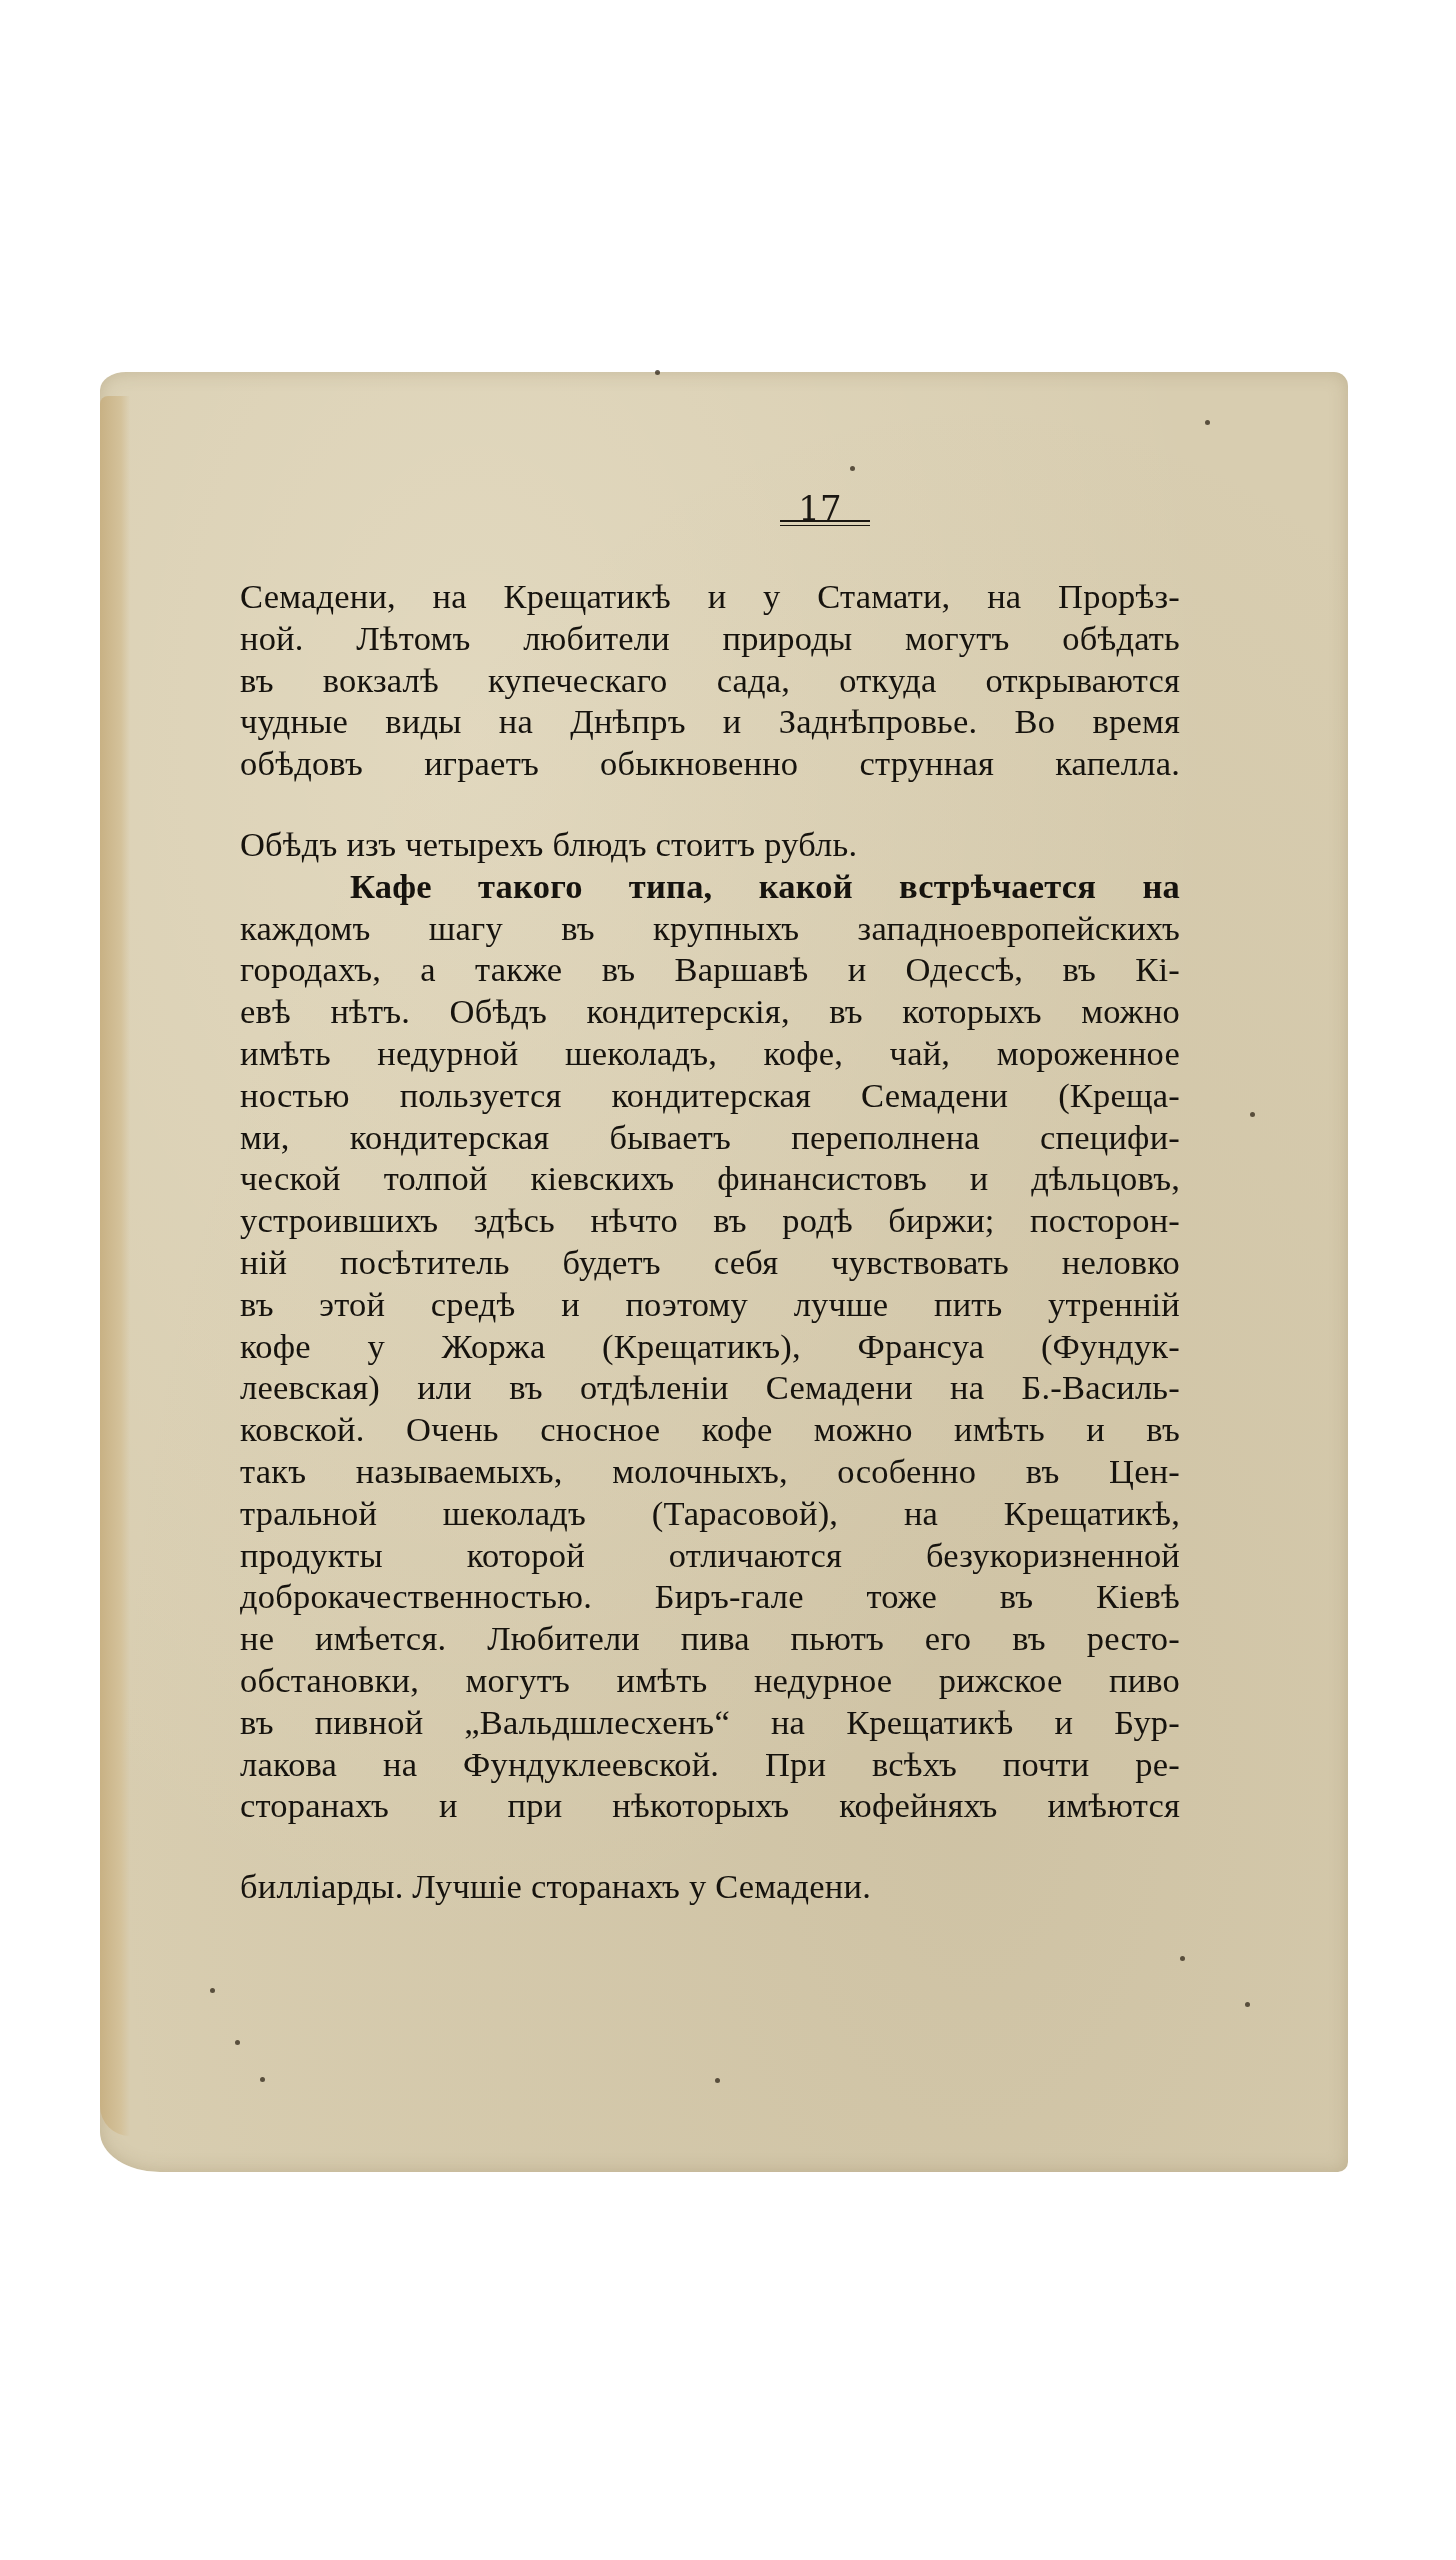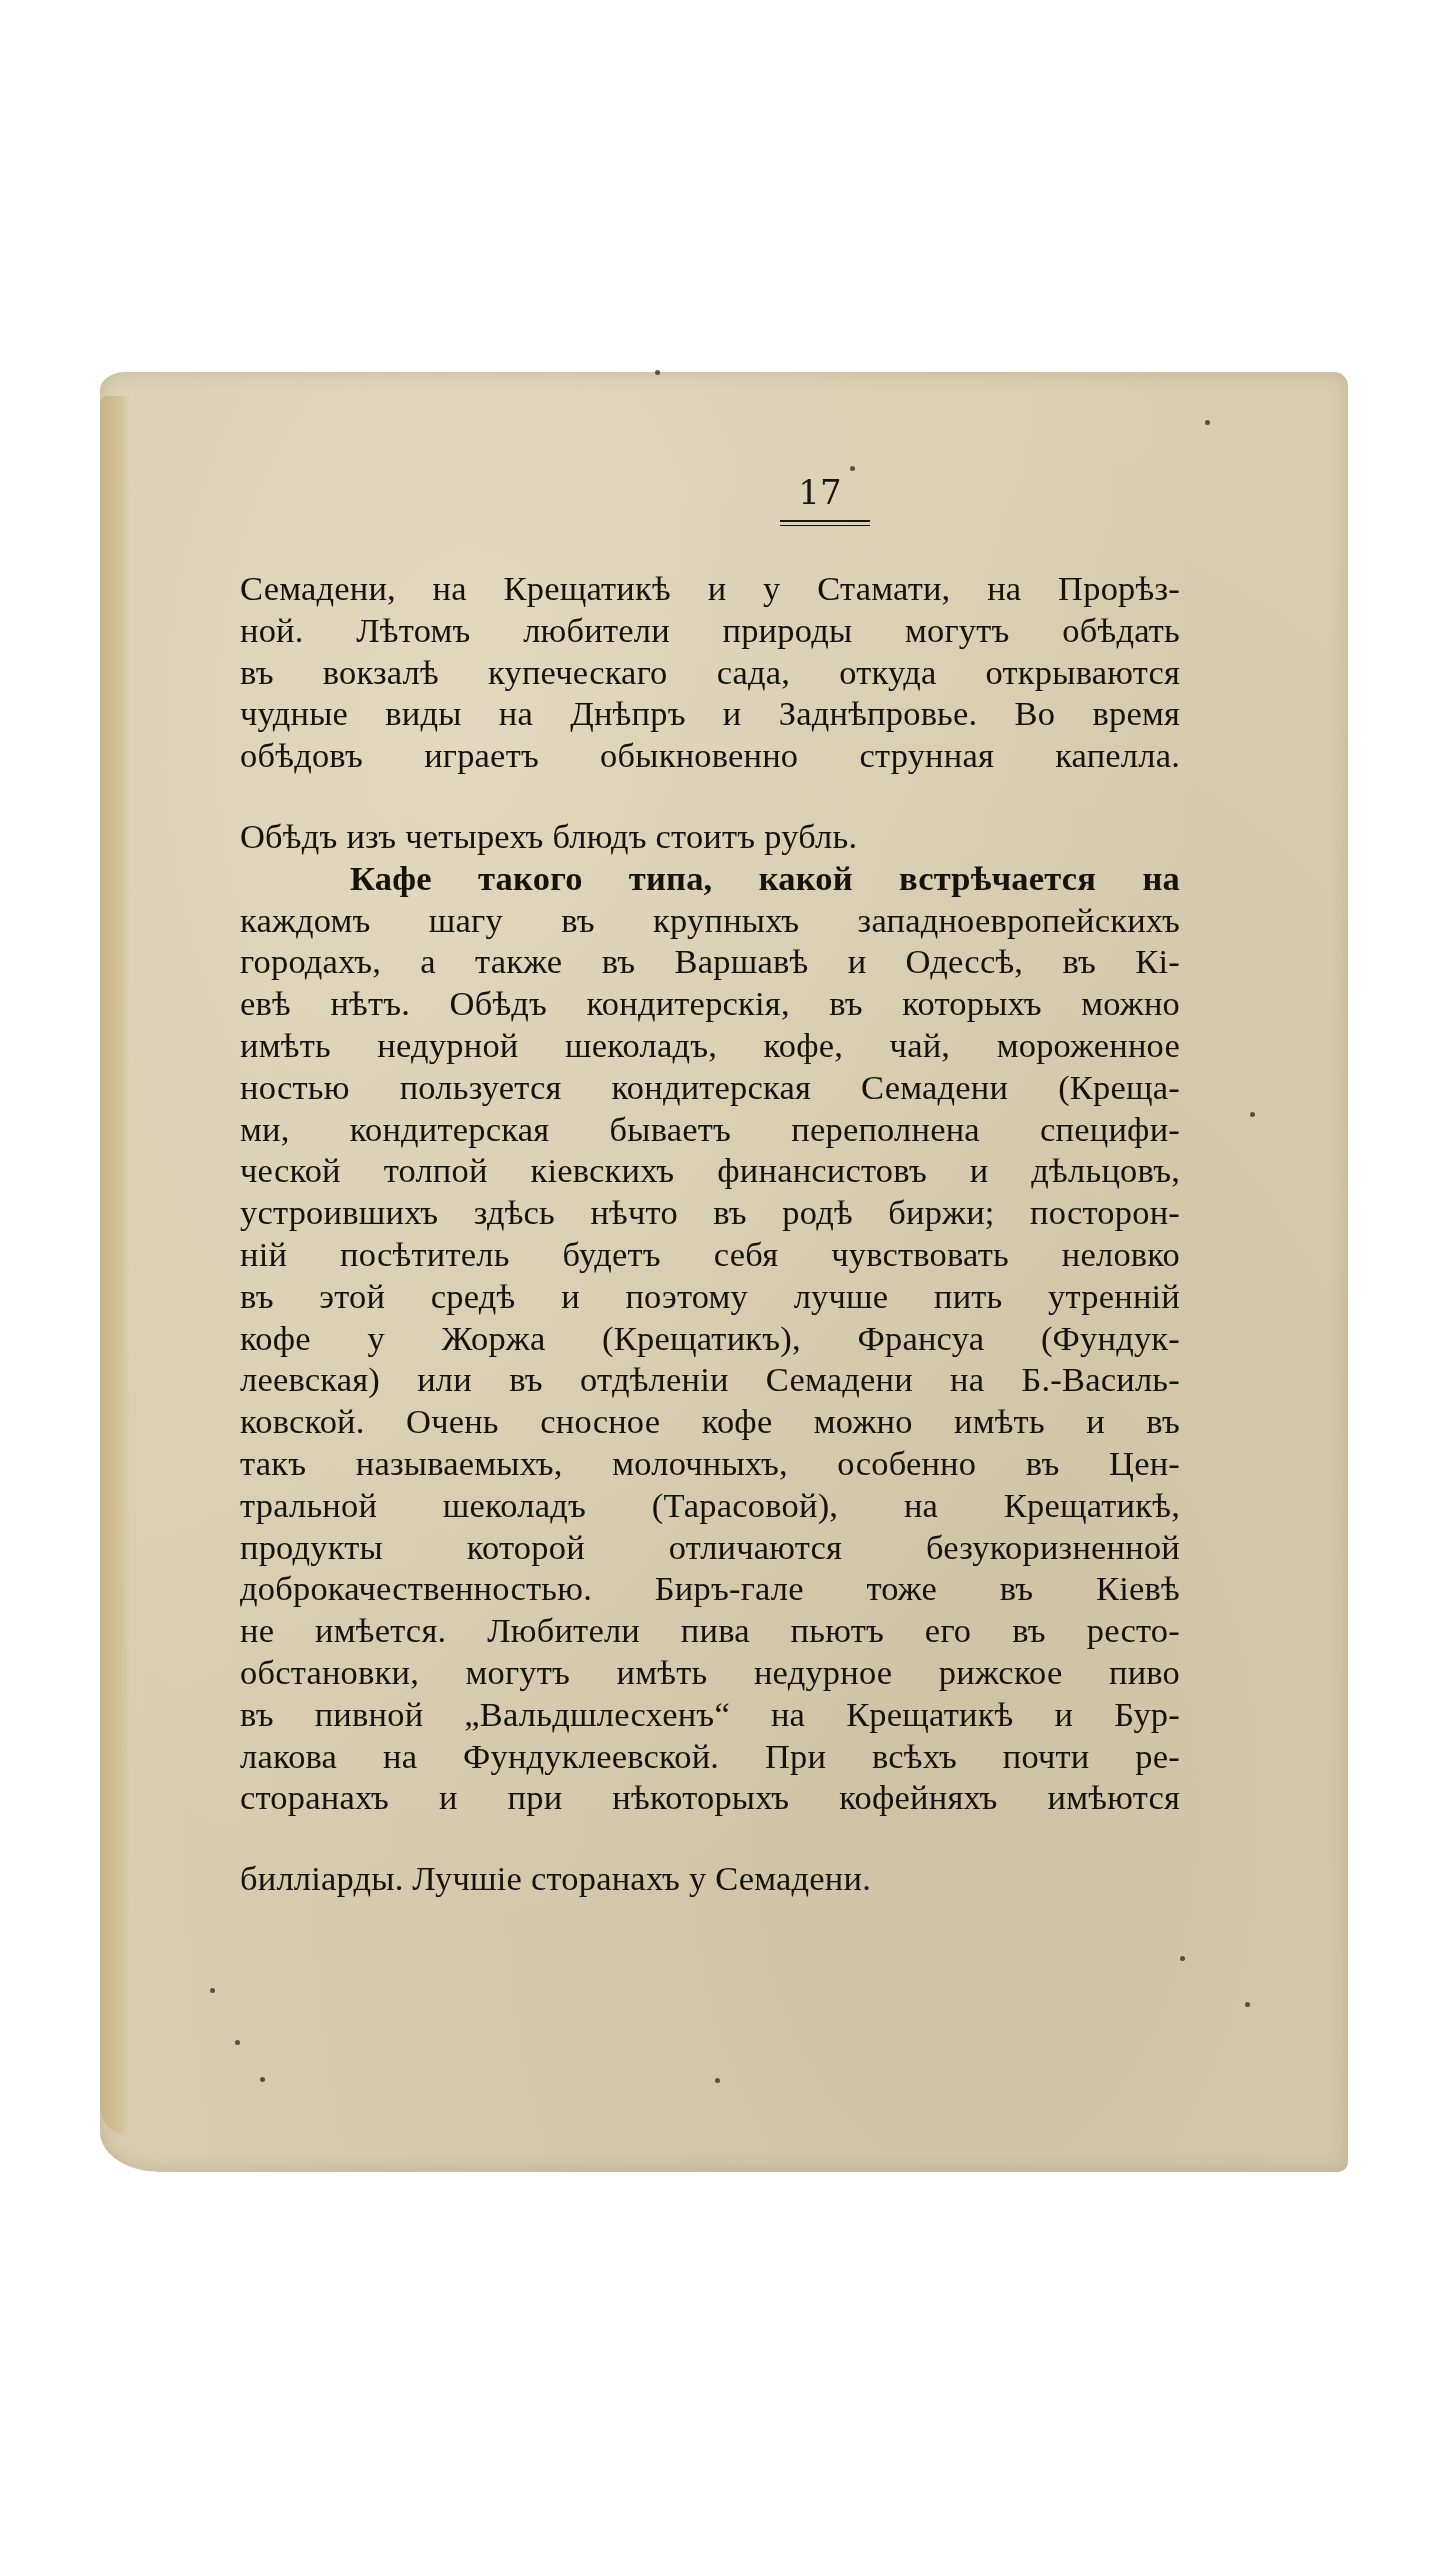--- a/index.html
+++ b/index.html
@@ -39,40 +39,40 @@
     position: absolute;
     width: 5px;
     height: 5px;
     border-radius: 50%;
     background: #3a3020;
     opacity: 0.8;
   }
   .page-number {
     position: absolute;
     left: 660px;
-    top: 100px;
+    top: 116px;
     width: 120px;
     text-align: center;
     font-family: "DejaVu Serif", serif;
     font-size: 34px;
     color: #1a1712;
   }
   .page-number-rule {
     position: absolute;
     left: 680px;
     top: 148px;
     width: 90px;
     height: 3px;
     border-top: 2px solid #1a1712;
     border-bottom: 1px solid #1a1712;
   }
   .text-block {
     position: absolute;
     left: 140px;
-    top: 196px;
+    top: 204px;
     width: 940px;
     font-family: "Liberation Serif", serif;
     font-size: 34.5px;
     line-height: 41.8px;
     color: #16130e;
     letter-spacing: 0.2px;
   }
   .line {
     display: block;
     text-align: justify;

